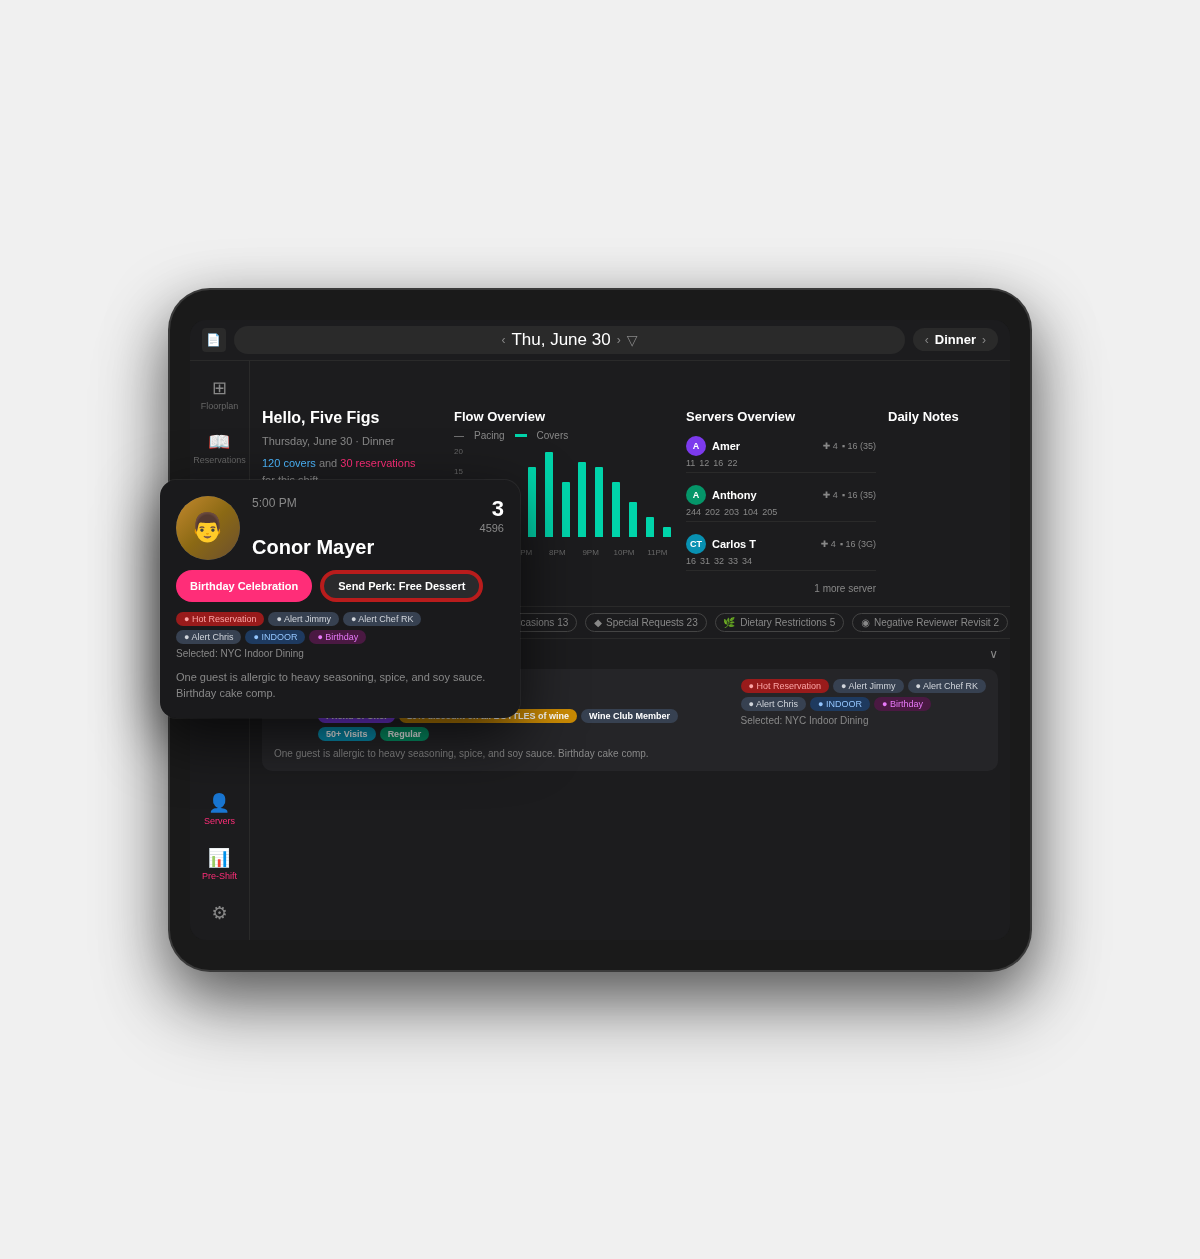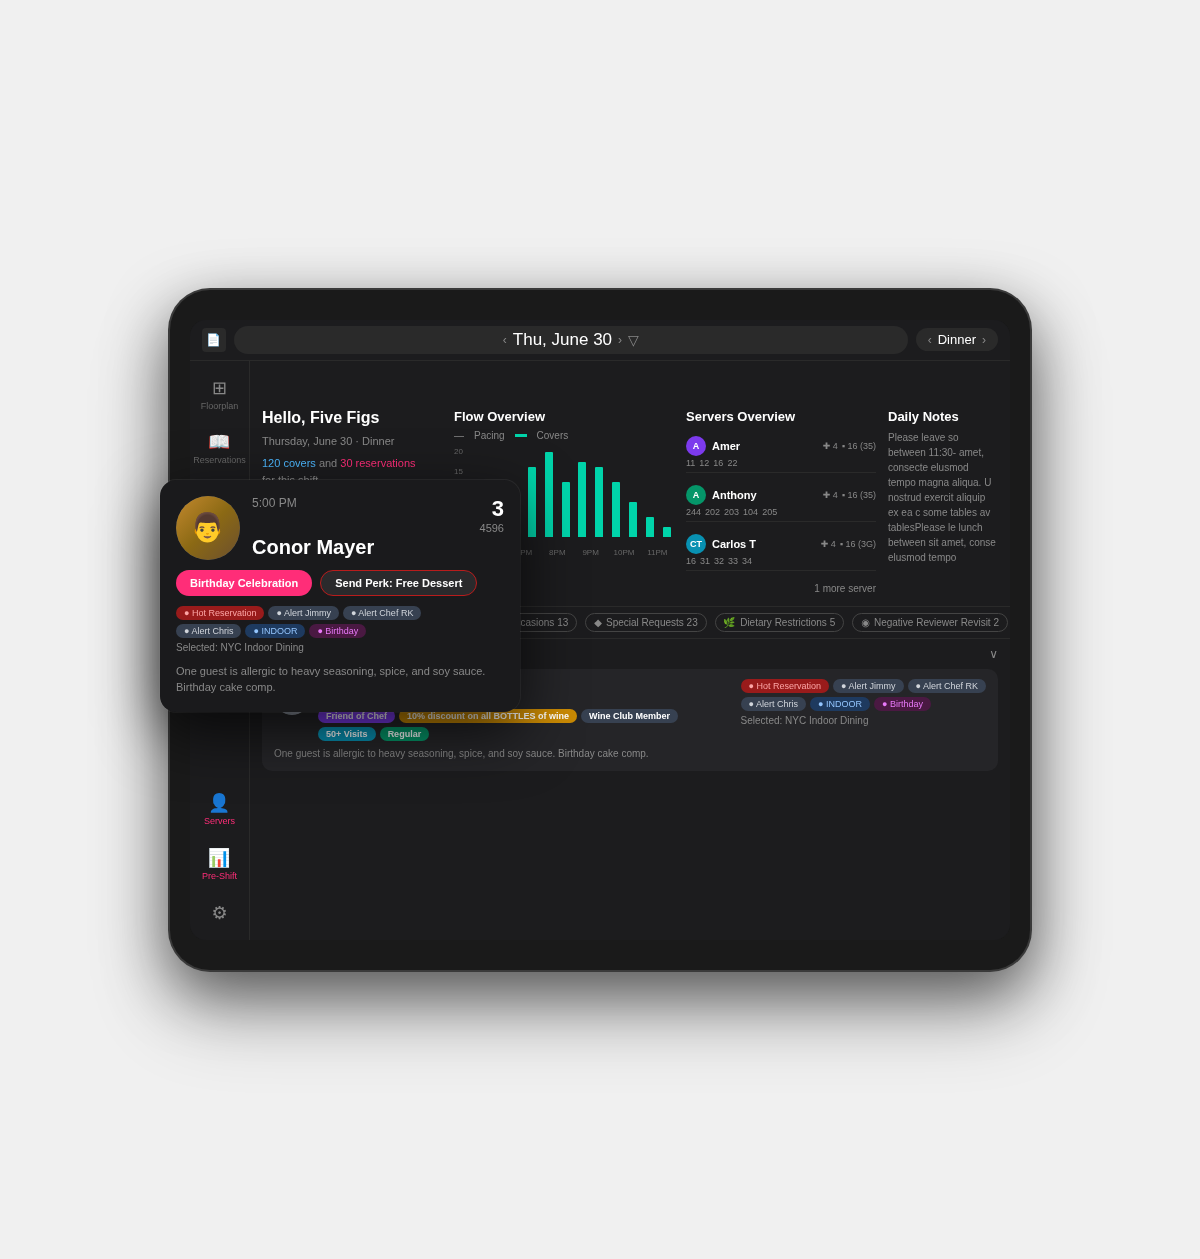--- a/index.html
+++ b/index.html
@@ -84,21 +84,21 @@
     .nav-arrow { color: #888; font-size: 12px; cursor: pointer; }
     .nav-date-text { color: #fff; font-size: 17px; font-weight: 500; }
     .nav-filter-icon { color: #888; font-size: 14px; }
     .nav-shift-control {
       display: flex; align-items: center; gap: 6px;
       background: #2a2a2a;
       border-radius: 16px;
       padding: 4px 12px;
       flex: 0 0 auto;
     }
-    .nav-shift-text { color: #fff; font-size: 13px; font-weight: 400; }
+    .nav-shift-text { color: #fff; font-size: 13px; font-weight: 700; }
 
     
     .main-content {
       display: flex;
       flex: 1;
       overflow: hidden;
     }
 
     
     .sidebar {
@@ -387,21 +387,21 @@
     }
     .popup-btn {
       padding: 6px 14px;
       border-radius: 16px;
       font-size: 11px;
       font-weight: 600;
       cursor: pointer;
       border: none;
     }
     .btn-birthday { background: #ff2d78; color: #fff; }
-    .btn-perk { background: #2a2a2c; color: #fff; border: 1px solid #b91c1c; }
+    .btn-perk { background: #2a2a2c; color: #fff; border: 4px solid #b91c1c; }
     .popup-notes {
       font-size: 11px;
       color: #888;
       line-height: 1.5;
     }
 
     .chart-grid {
       position: relative;
       height: 110px;
     }
@@ -644,21 +644,20 @@
                   <span class="server-table-num">32</span>
                   <span class="server-table-num">33</span>
                   <span class="server-table-num">34</span>
                 </div>
               </div>
               <div class="more-servers">1 more server</div>
             </div>
 
             <div class="notes-panel">
               <div class="panel-title">Daily Notes</div>
-              <div class="notes-content">Please leave so between 11:30- amet, consecte elusmod tempo magna aliqua. U nostrud exercit aliquip ex ea c some tables av tablesPlease le lunch between sit amet, conse elusmod tempo</div>
             </div>
 
           </div>
 
           <div class="filters-bar">
             <div class="filter-badge vip">
               <span>★</span>
               <span>VIP 15</span>
             </div>
             <div class="filter-badge parties">

